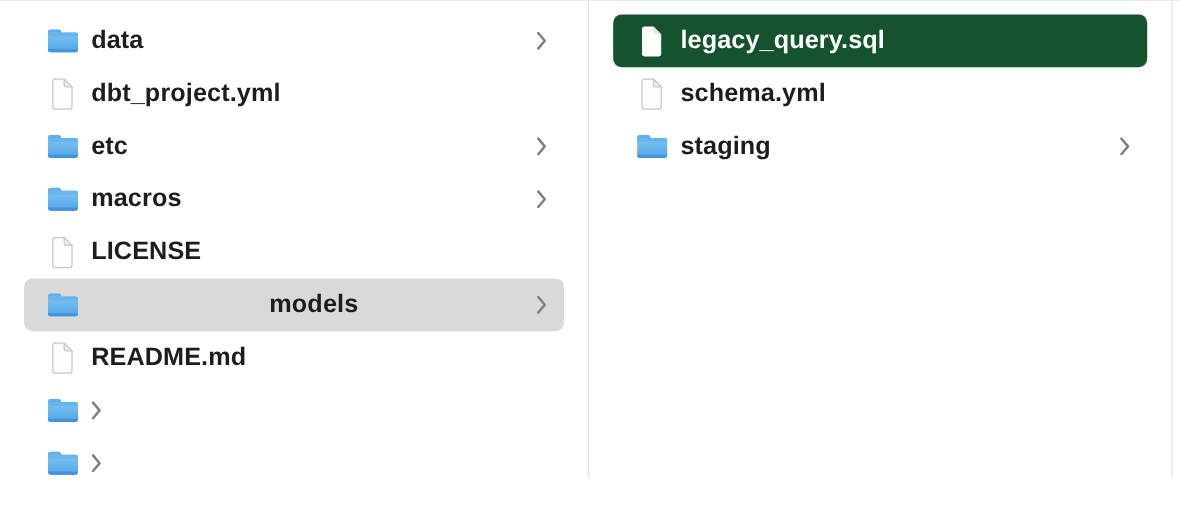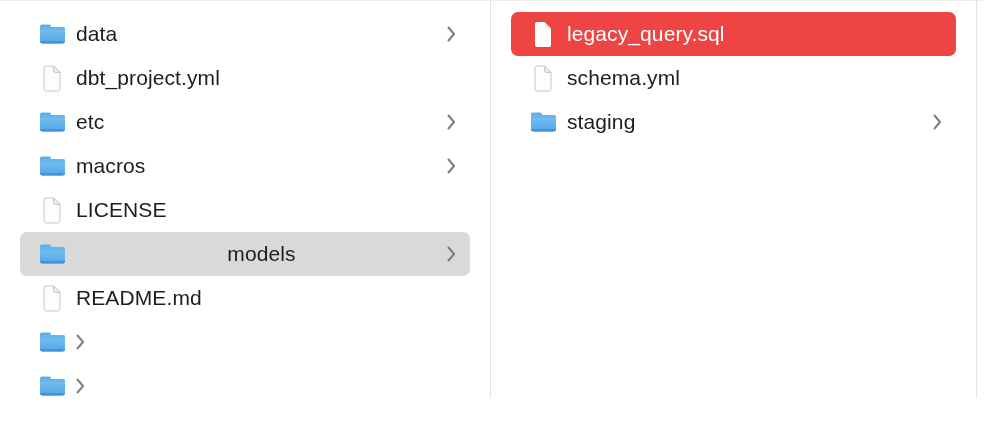--- a/index.html
+++ b/index.html
@@ -5,20 +5,21 @@
   html, body { margin: 0; padding: 0; background: #ffffff; }
   .finder {
     position: relative;
     width: 984px;
     height: 398px;
     background: #ffffff;
     border-top: 1px solid #ececec;
     box-sizing: border-box;
     overflow: hidden;
     font-family: "Liberation Sans", "DejaVu Sans", sans-serif;
+    font-weight: bold;
   }
   .column {
     position: absolute;
     top: 0;
     bottom: 0;
     box-sizing: border-box;
     border-right: 1px solid #e3e3e3;
   }
   .col-left  { left: 0;     width: 491px; }
   .col-right { left: 491px; width: 486px; }
@@ -26,21 +27,21 @@
   .row {
     height: 44px;
     margin: 0 20px;
     border-radius: 7px;
     display: flex;
     align-items: center;
     padding: 0 14px 0 18px;
     box-sizing: border-box;
   }
   .row.sel-gray { background: #d9d9d9; text-align: center; }
-  .row.sel-blue { background: #ef4444; justify-content: center; }
+  .row.sel-blue { background: #14532d; justify-content: center; }
   .icon-slot {
     width: 28px;
     display: flex;
     justify-content: center;
     align-items: center;
     margin-right: 10px;
     flex: 0 0 28px;
   }
   .label {
     font-size: 21px;

